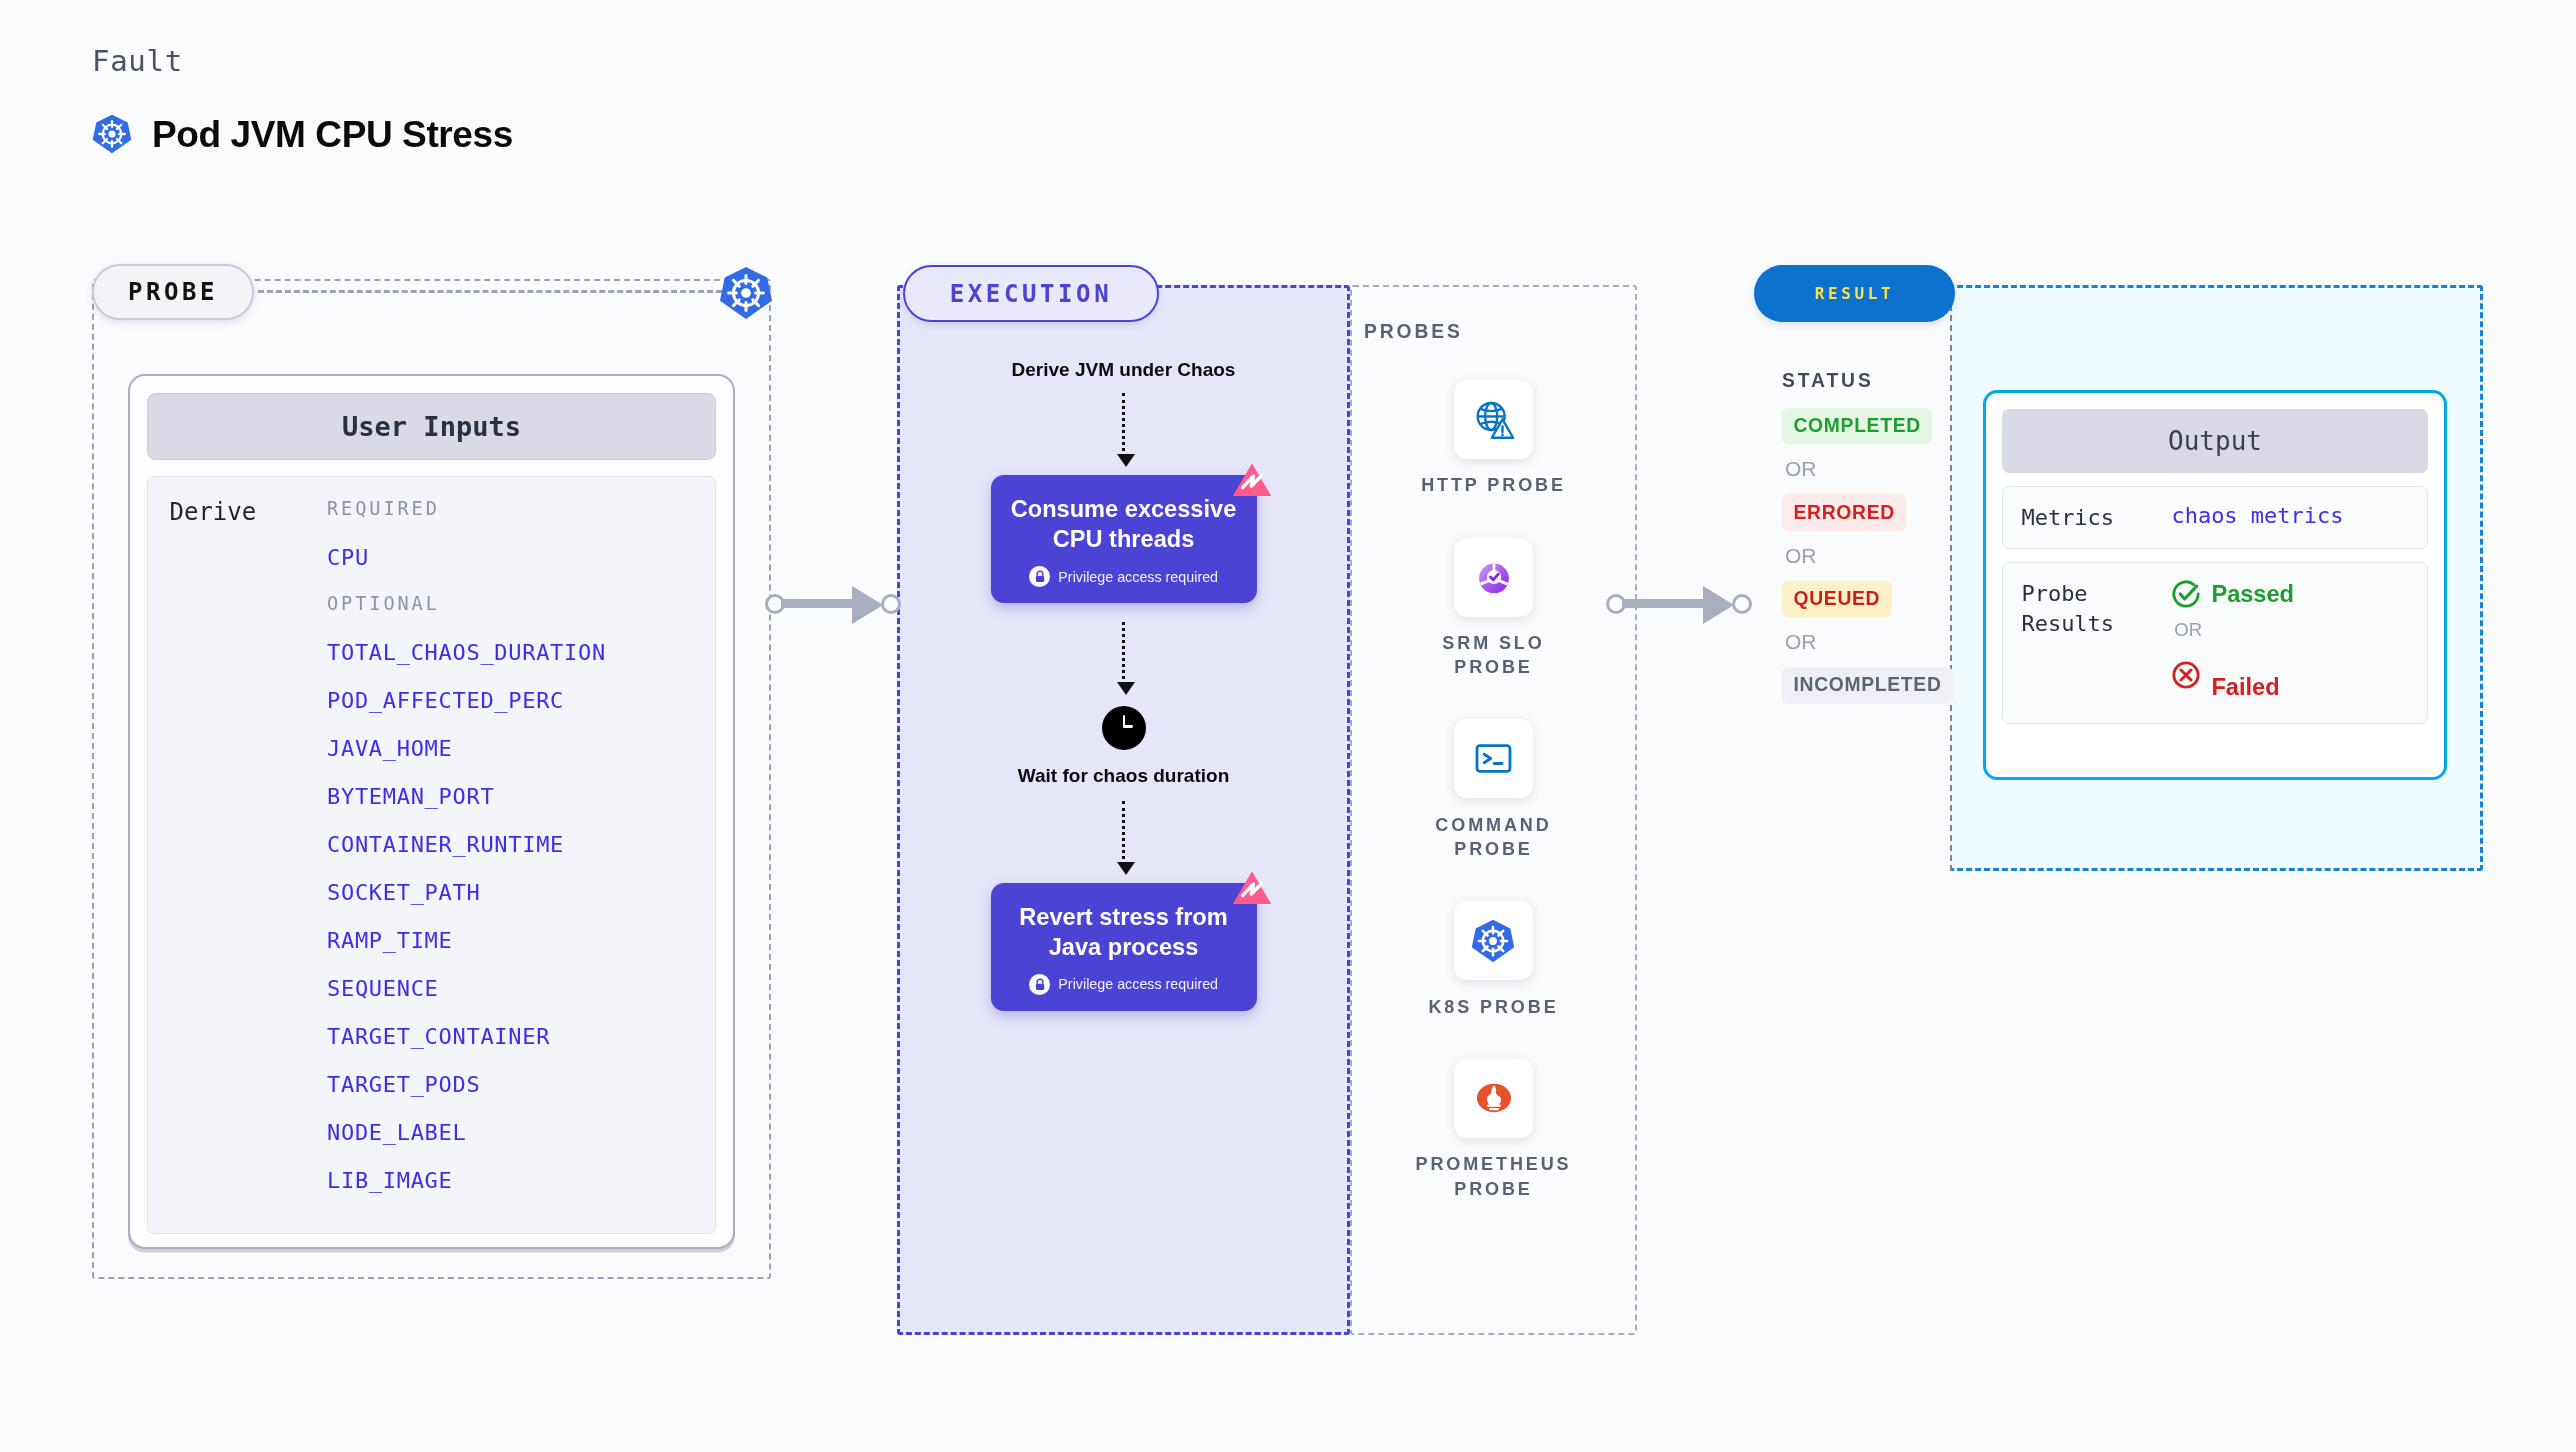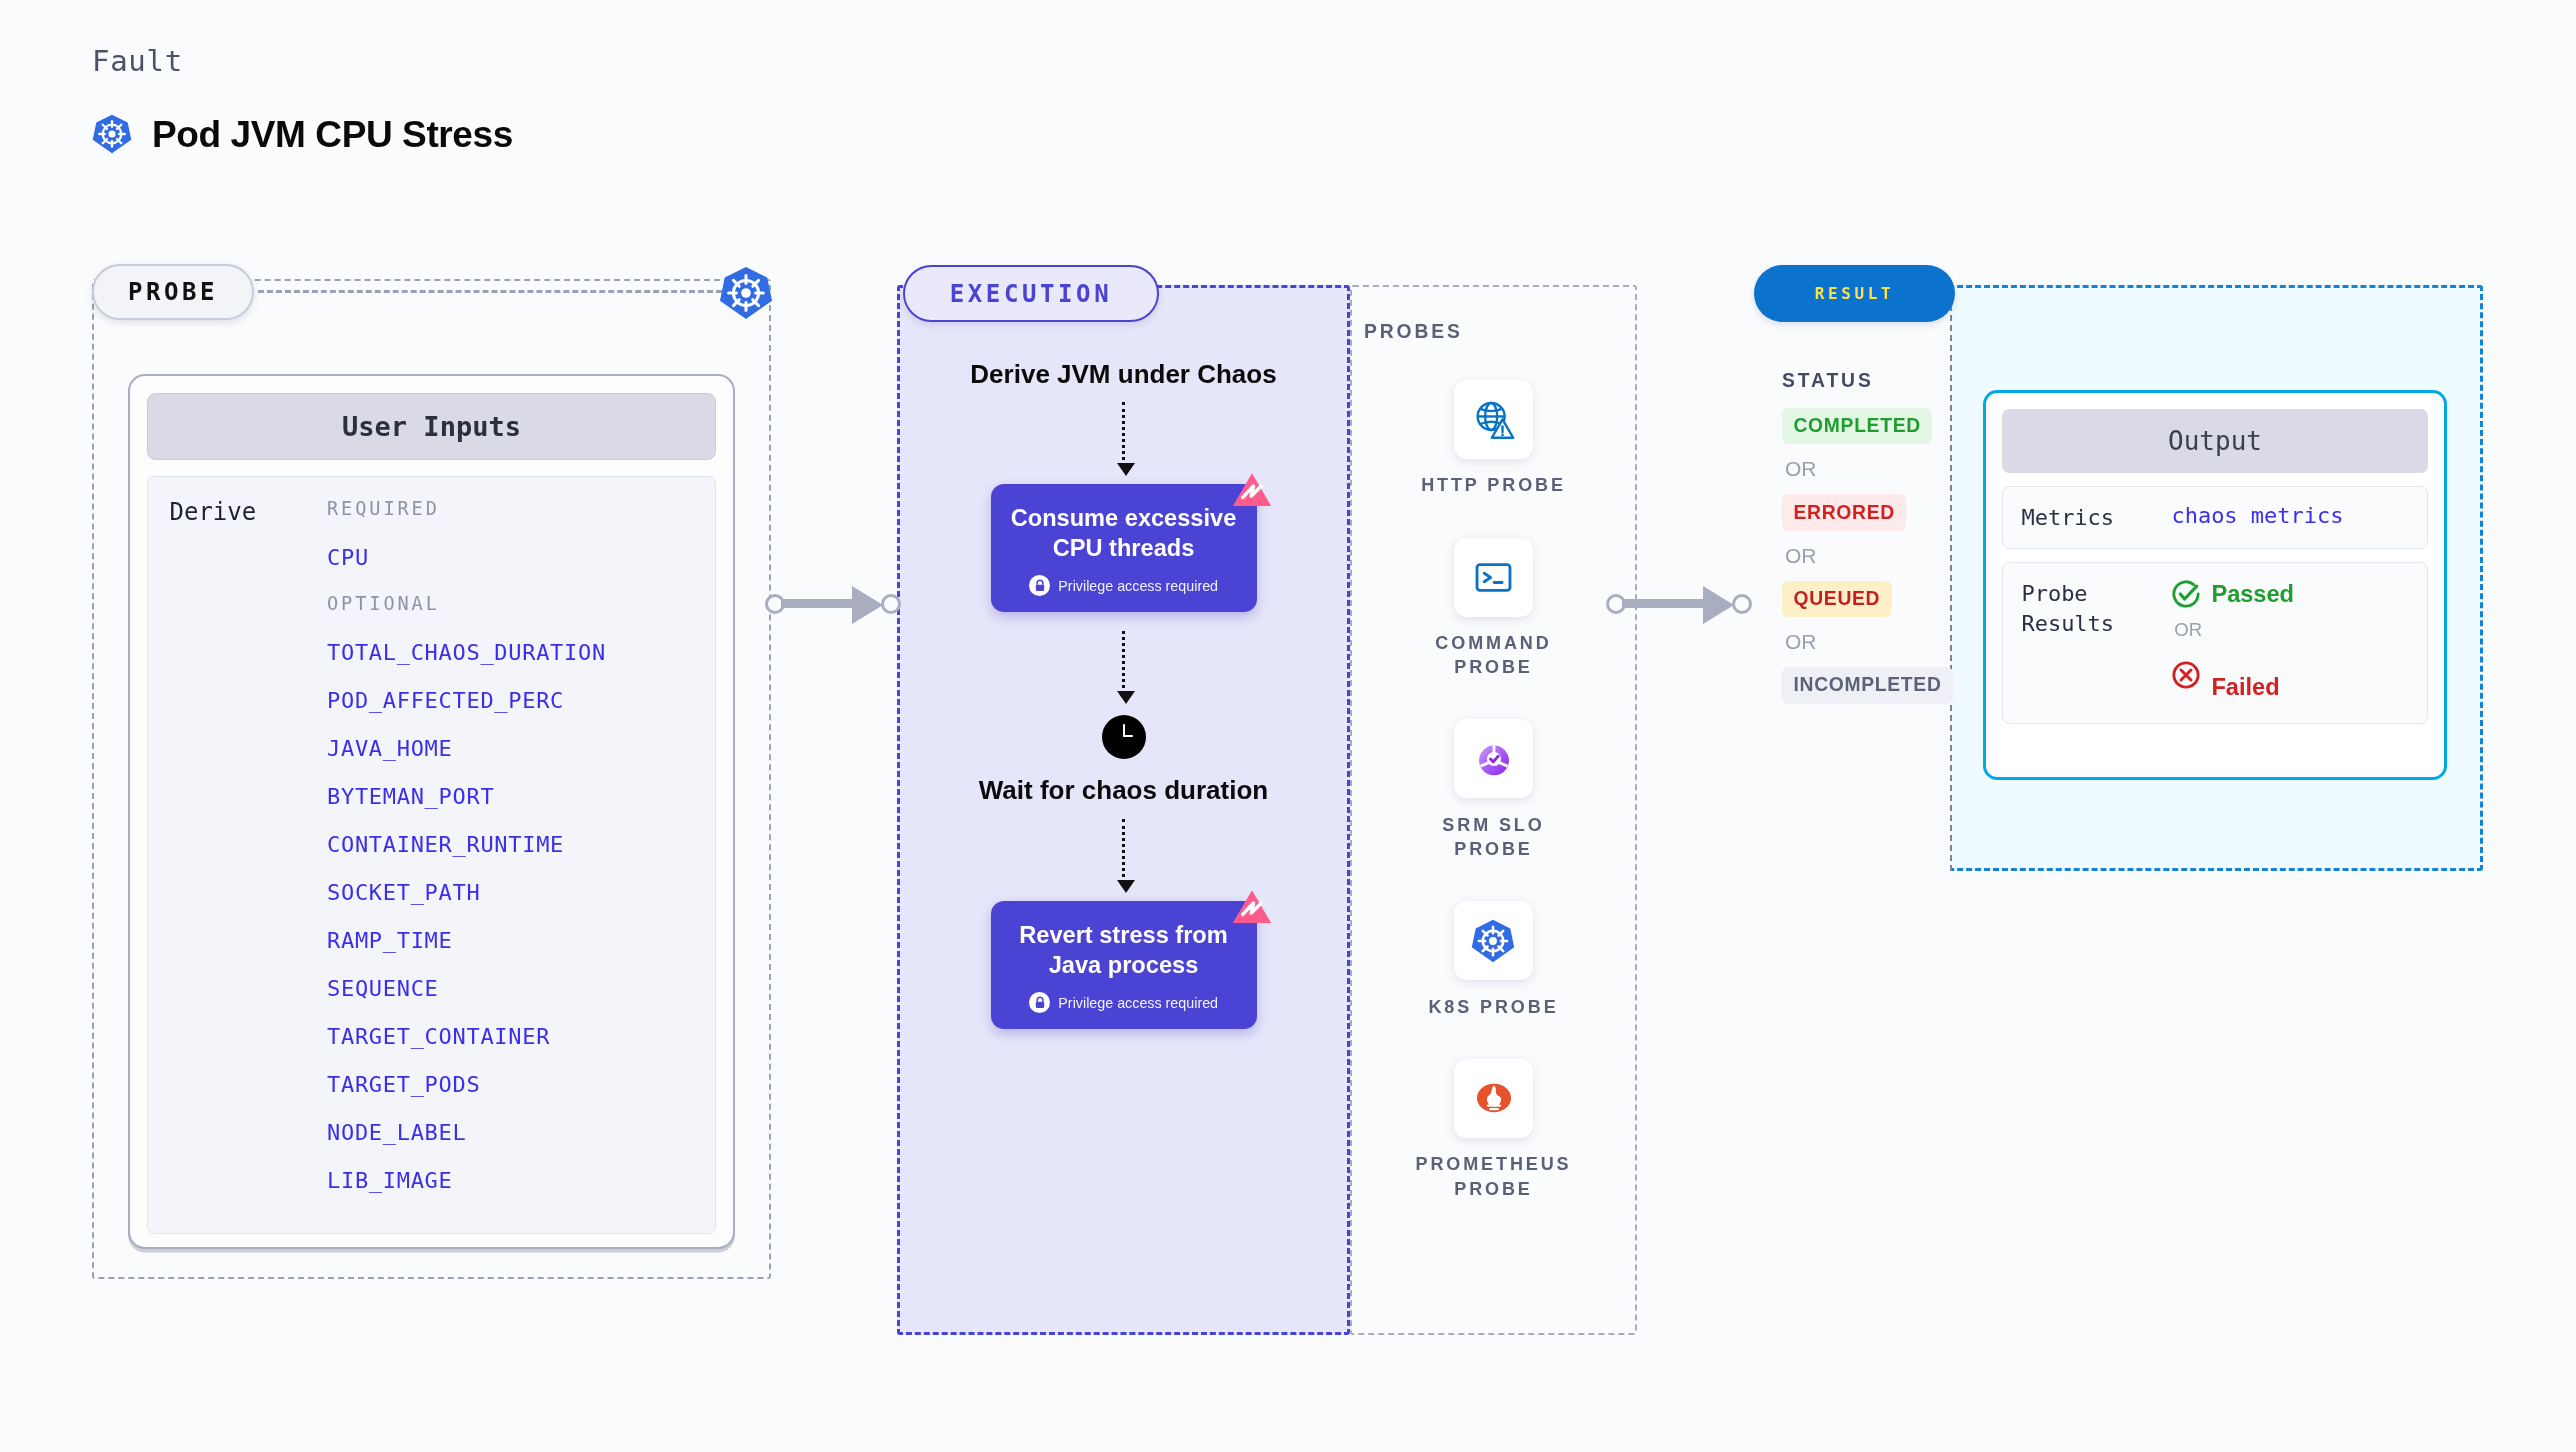--- a/index.html
+++ b/index.html
@@ -91,21 +91,21 @@
     border: 3.6px dashed #4b43d4; border-radius: 2.9px;
     background: #e6e6fa;
   }
   #exec-pill {
     left: 903px; top: 265px; width: 256px; height: 57px;
     background: #e9e9fb; border: 2.9px solid #4b43d4;
     color: #4b43d4; font-size: 24px;
   }
   #exec-inner { position: absolute; left: 897px; top: 358px; width: 453px; z-index: 5; }
   .exec-step-title {
-    text-align: center; font-size: 26px; font-weight: bold; color: #0b0b0b;
+    text-align: center; font-size: 19px; font-weight: bold; color: #0b0b0b;
     line-height: 1.3;
   }
   .dotted-arrow {
     width: 2.9px; margin: 0 auto; position: relative;
     border-left: 3.6px dotted #111;
   }
   .dotted-arrow::after {
     content: ""; position: absolute; left: -7.9px; bottom: -10px;
     border-left: 9.3px solid transparent; border-right: 9.3px solid transparent;
     border-top: 13.6px solid #111;
@@ -384,46 +384,46 @@
         <polygon points="43,30 58,56 28,56" fill="#fff" stroke="#0a74c4" stroke-width="3.4" stroke-linejoin="round"></polygon>
         <line x1="43" y1="40" x2="43" y2="48" stroke="#0a74c4" stroke-width="3.4" stroke-linecap="round"></line>
         <circle cx="43" cy="52" r="1.9" fill="#0a74c4"></circle>
       </svg>
     </div>
     <div class="probe-name">HTTP PROBE</div>
   </div>
 
   <div class="probe-item">
     <div class="probe-tile">
-      <svg width="43" height="43" viewBox="0 0 60 60">
-        <rect x="7" y="12" width="46" height="36" rx="4" stroke="#0a74c4" stroke-width="4" fill="none"></rect>
-        <path d="M17 24 L26 30 L17 36" stroke="#0a74c4" stroke-width="4" fill="none" stroke-linecap="round" stroke-linejoin="round"></path>
-        <line x1="31" y1="37" x2="42" y2="37" stroke="#0a74c4" stroke-width="4" stroke-linecap="round"></line>
-      </svg>
-    </div>
-    <div class="probe-name">COMMAND PROBE</div>
-  </div>
-
-  <div class="probe-item">
-    <div class="probe-tile">
       <svg width="44" height="44" viewBox="0 0 62 62">
         <defs>
           <linearGradient id="slog" x1="0" y1="0" x2="1" y2="1">
             <stop offset="0%" stop-color="#c79bf5"></stop>
               <stop offset="100%" stop-color="#8b1ef0"></stop>
           </linearGradient>
         </defs>
         <path d="M31 12 a21 21 0 0 1 21 21 a21 21 0 0 1 -42 0 a21 21 0 0 1 21 -21 z" fill="url(#slog)"></path>
         <path d="M31 12 L31 33" stroke="#fff" stroke-width="4"></path>
         <path d="M12 41 L31 33 L50 41" stroke="#fff" stroke-width="4" fill="none"></path>
         <circle cx="31" cy="31" r="10" fill="#fff"></circle>
         <path d="M26 31 L30 35 L37 27" stroke="#8b1ef0" stroke-width="4" fill="none" stroke-linecap="round" stroke-linejoin="round"></path>
       </svg>
     </div>
     <div class="probe-name">SRM SLO PROBE</div>
+  </div>
+
+  <div class="probe-item">
+    <div class="probe-tile">
+      <svg width="43" height="43" viewBox="0 0 60 60">
+        <rect x="7" y="12" width="46" height="36" rx="4" stroke="#0a74c4" stroke-width="4" fill="none"></rect>
+        <path d="M17 24 L26 30 L17 36" stroke="#0a74c4" stroke-width="4" fill="none" stroke-linecap="round" stroke-linejoin="round"></path>
+        <line x1="31" y1="37" x2="42" y2="37" stroke="#0a74c4" stroke-width="4" stroke-linecap="round"></line>
+      </svg>
+    </div>
+    <div class="probe-name">COMMAND PROBE</div>
   </div>
 
   <div class="probe-item">
     <div class="probe-tile">
       <svg width="44" height="46" viewBox="0 0 56 58">
         <polygon points="28,2 50,13 55,37 28,56 1,37 6,13" fill="#326ce5"></polygon>
         <g stroke="#fff" stroke-width="3.2" fill="none" stroke-linecap="round">
           <circle cx="28" cy="29" r="13"></circle>
           <circle cx="28" cy="29" r="3.4" fill="#fff"></circle>
           <line x1="28" y1="11" x2="28" y2="19"></line>

